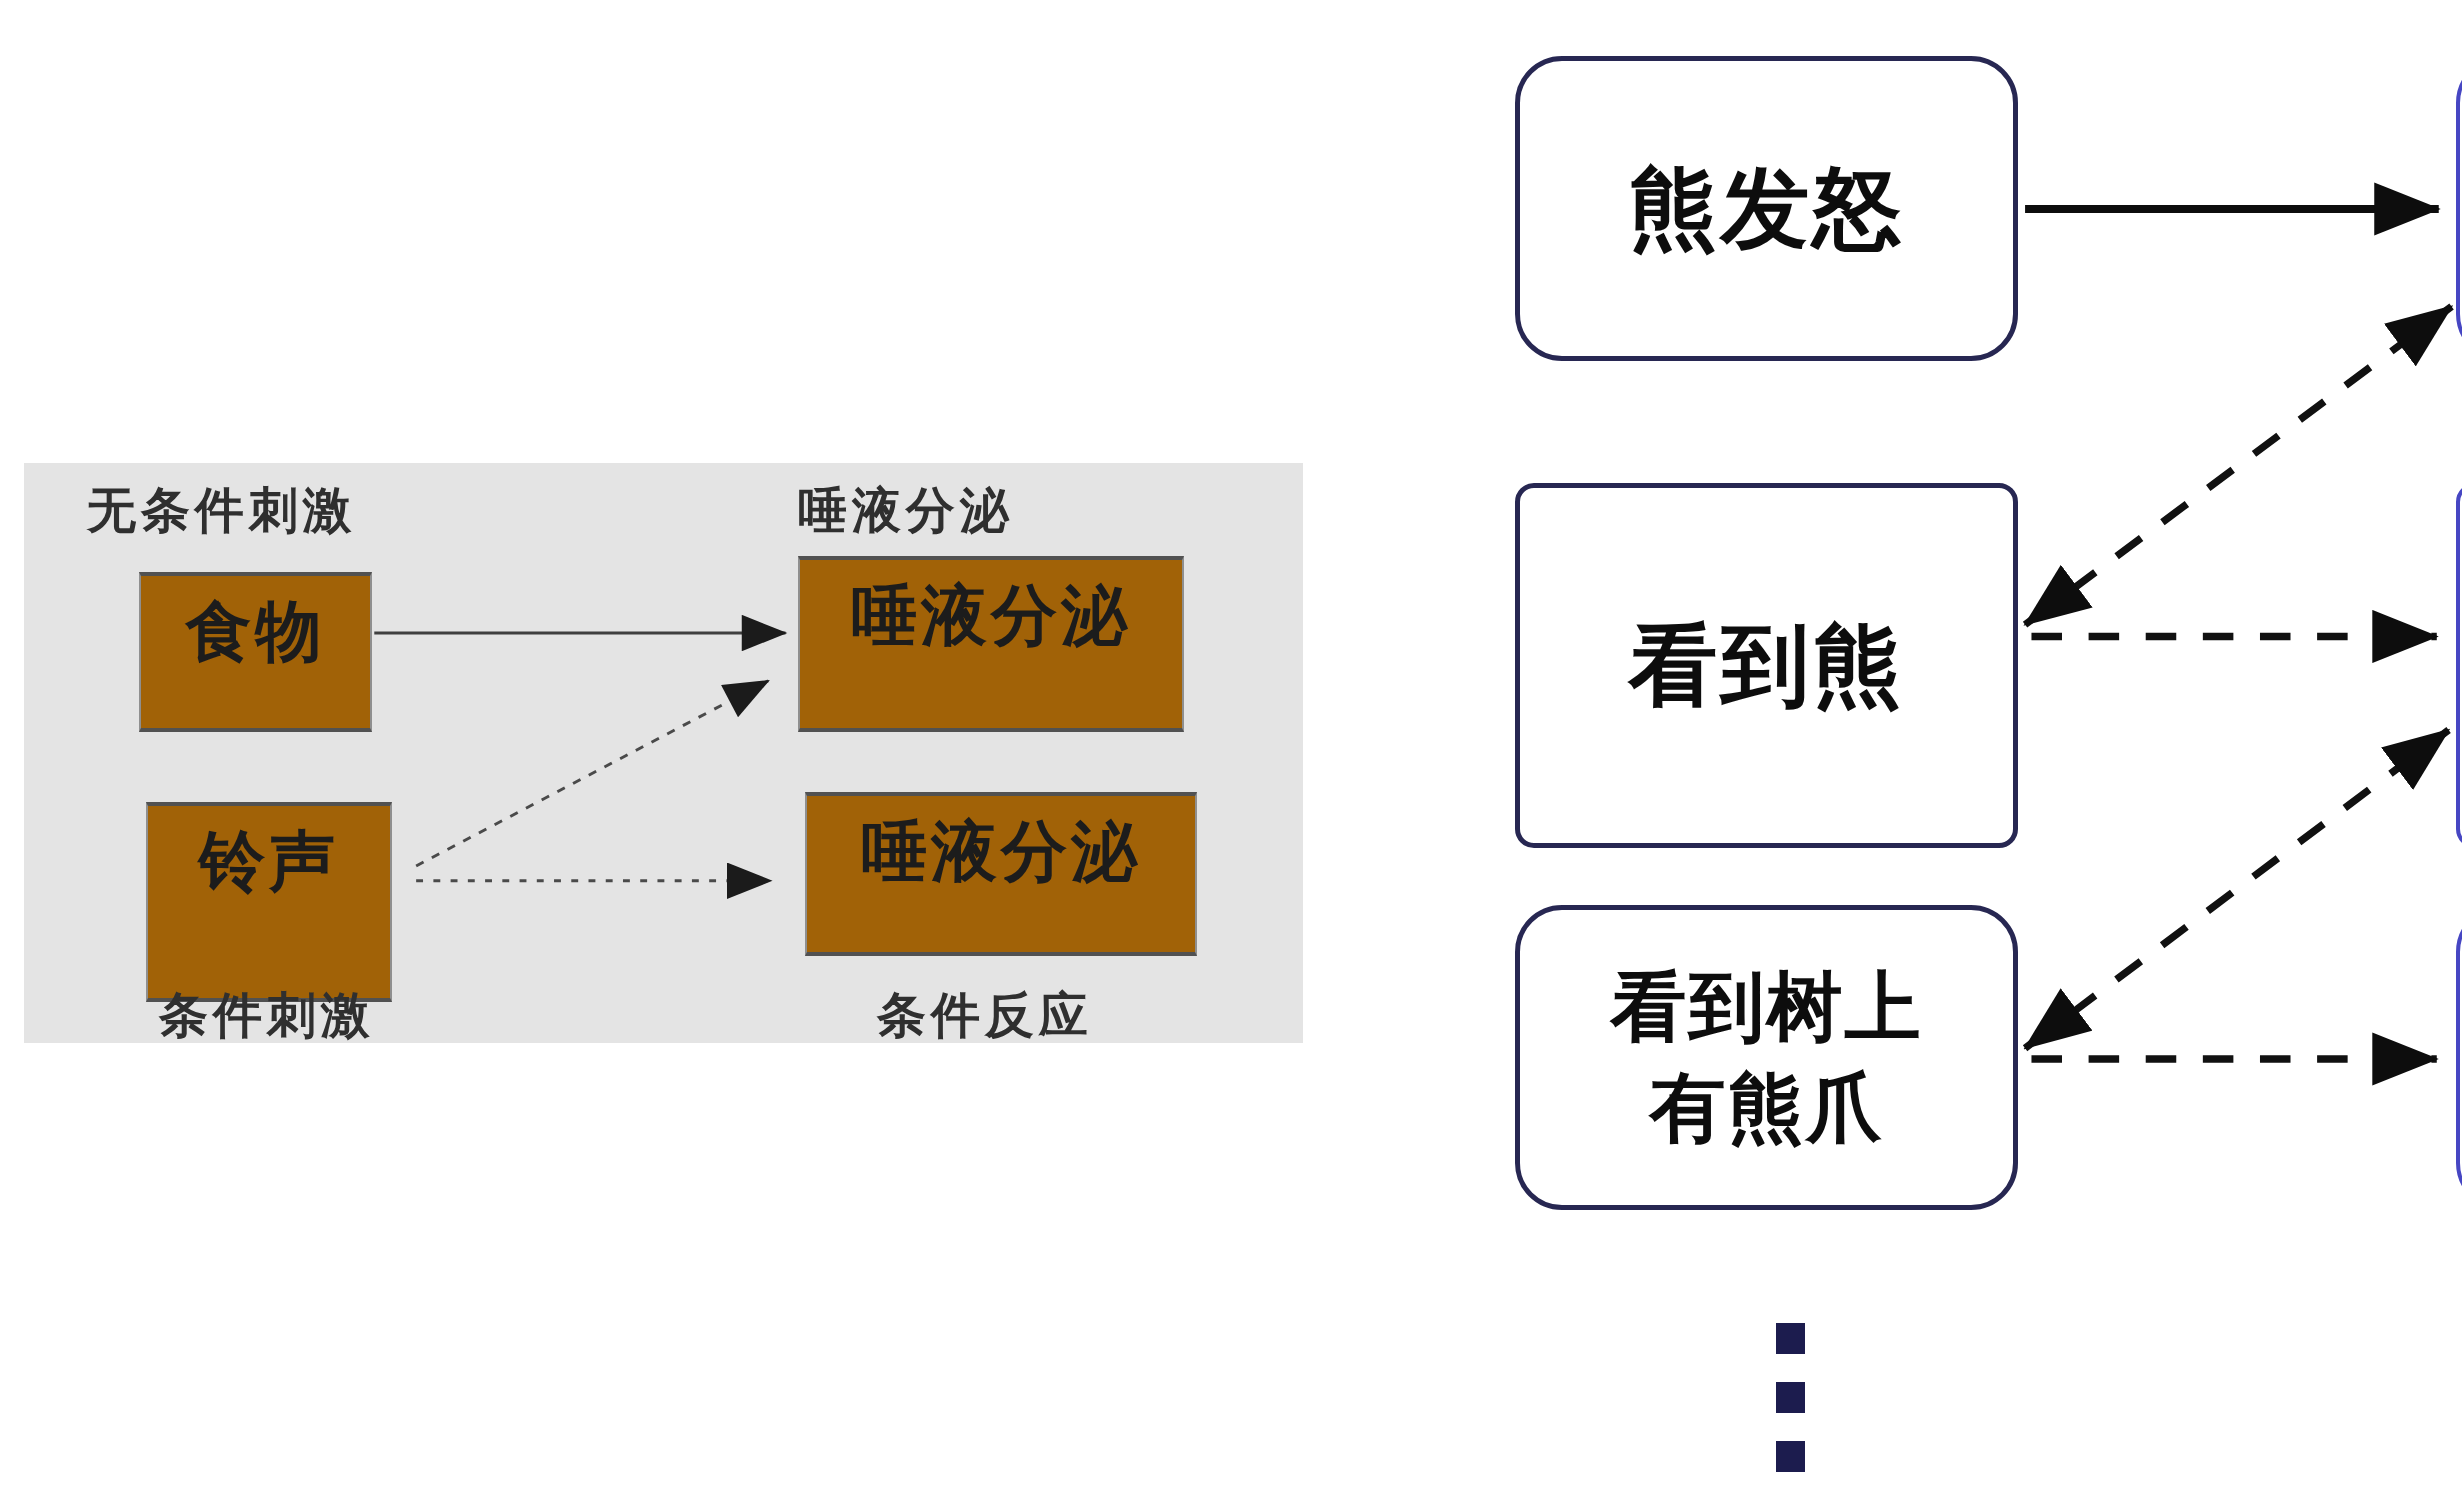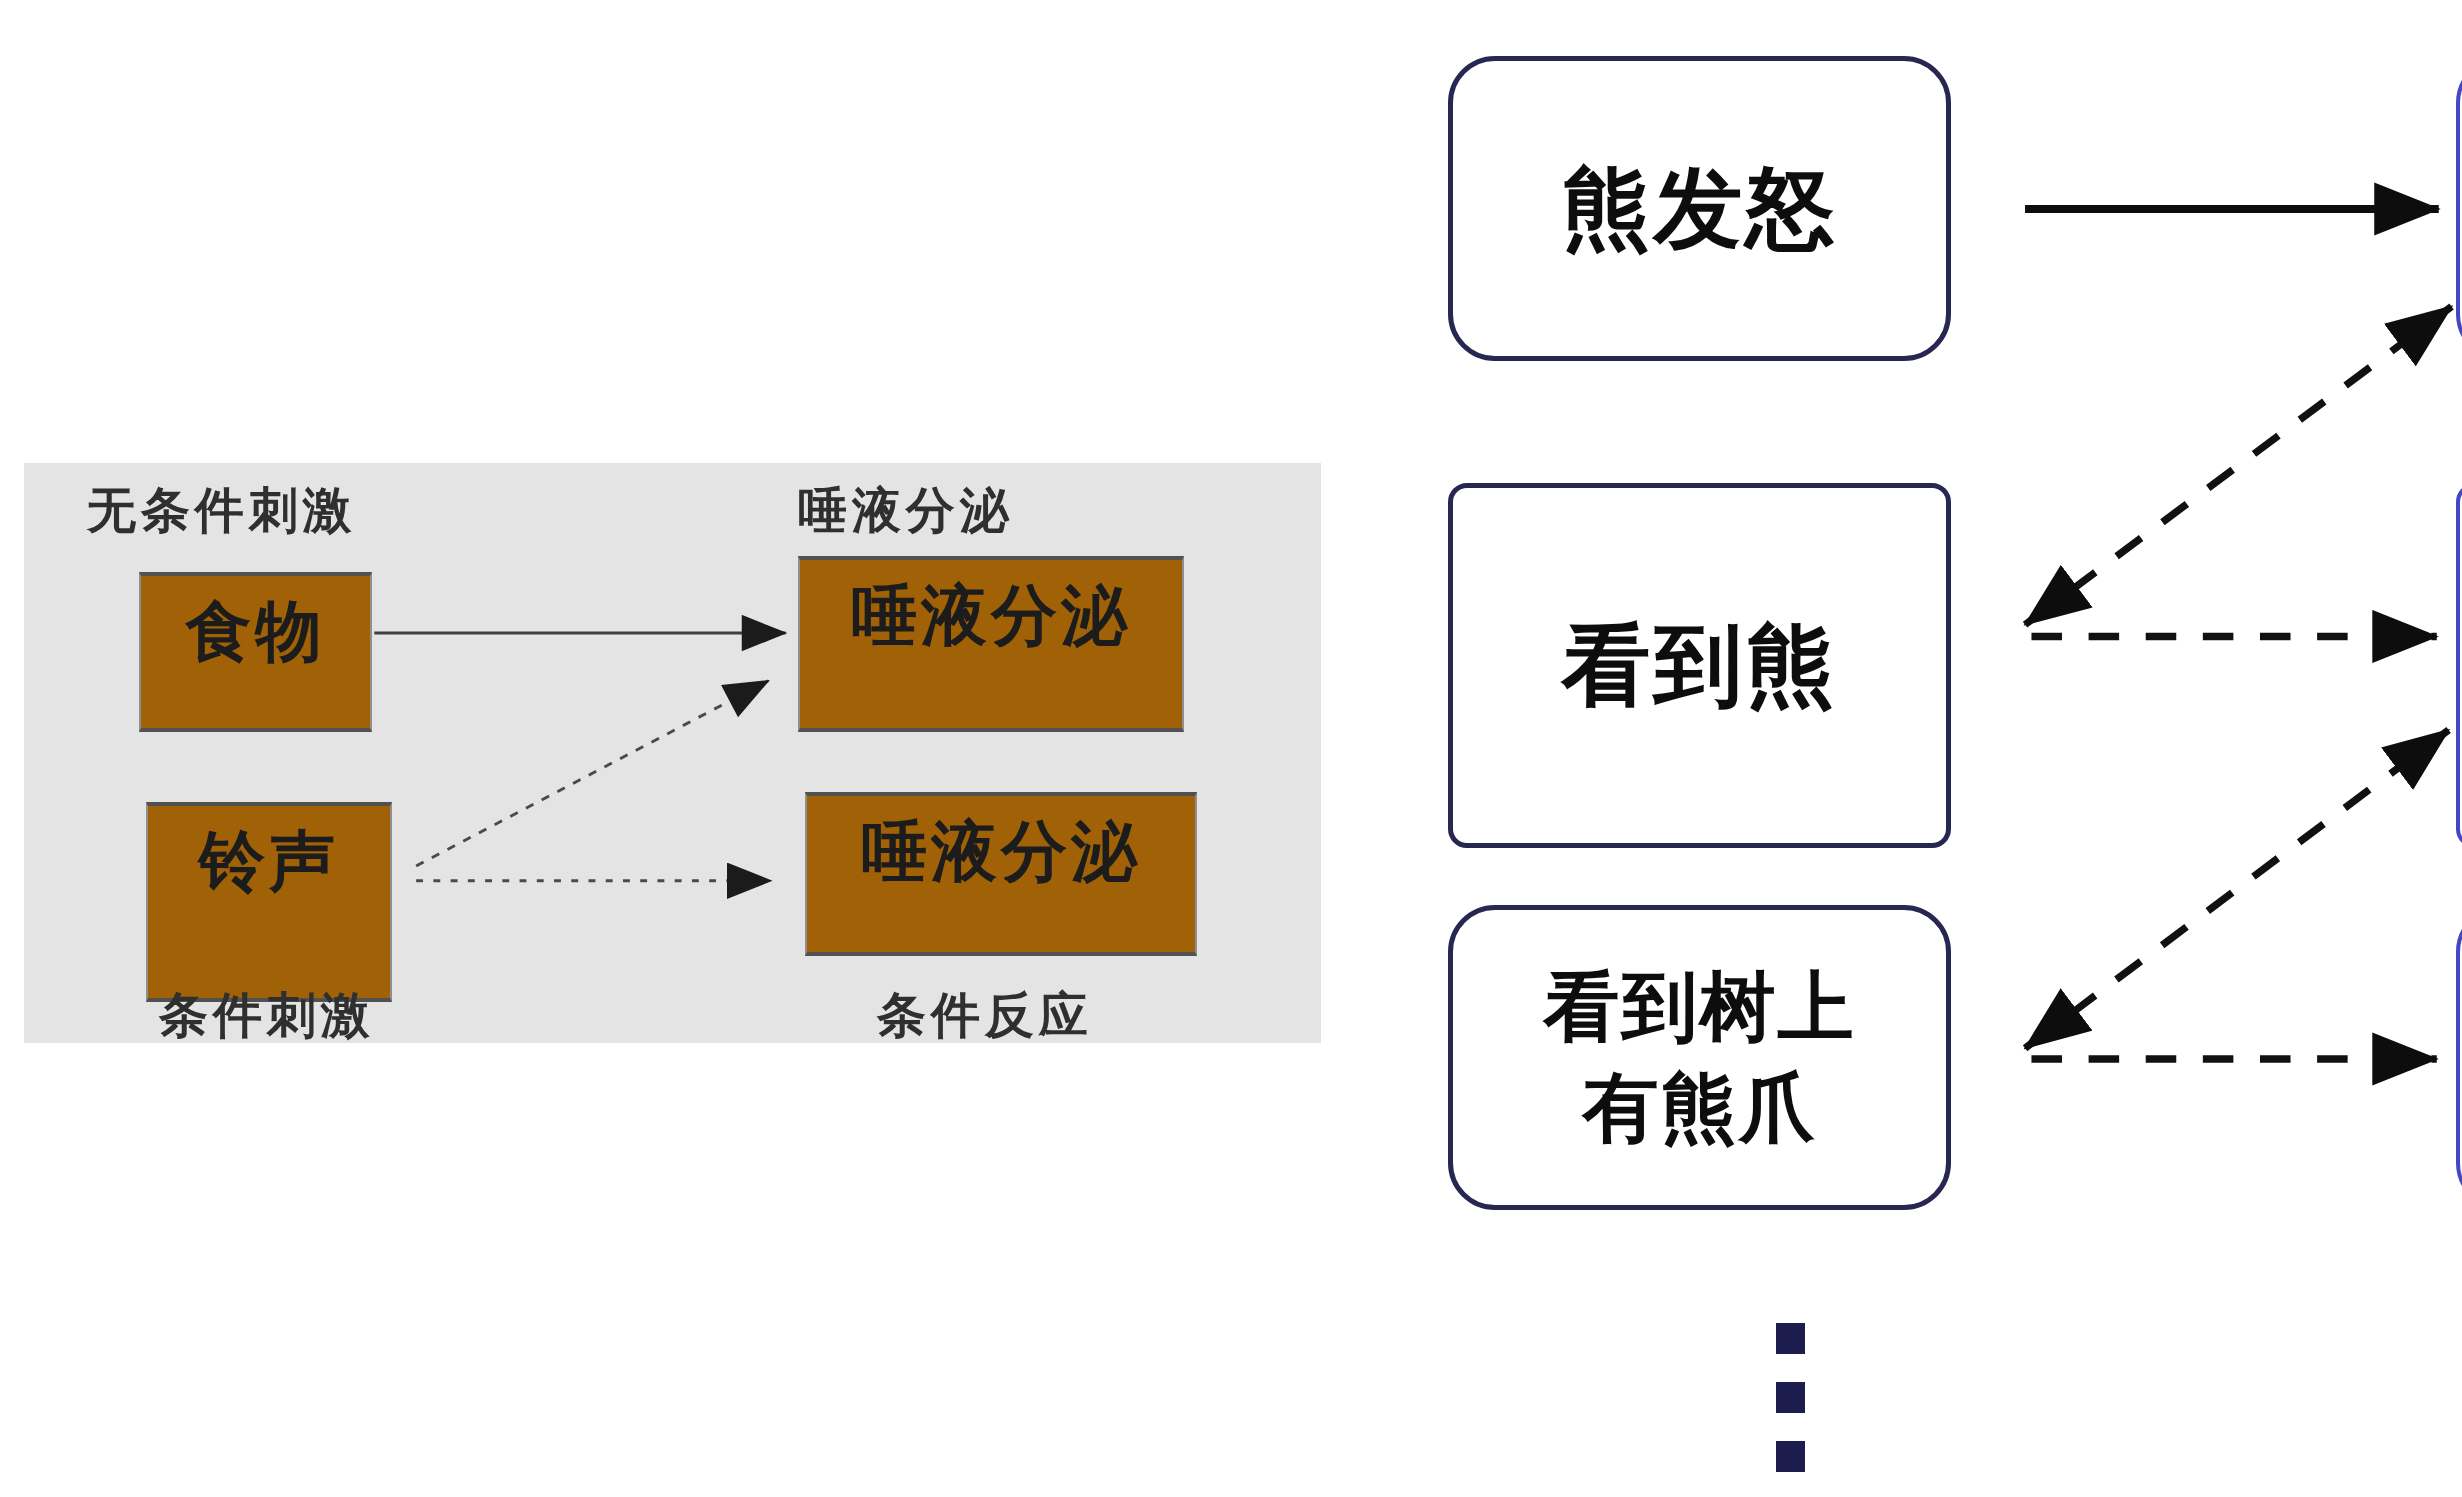--- a/index.html
+++ b/index.html
@@ -15,21 +15,20 @@
     background: #ffffff;
     overflow: hidden;
   }
 
   
   #cc-panel {
     position: absolute;
     left: 24px; top: 463px;
     width: 1279px; height: 580px;
     background: #e4e4e4;
-    padding-left: 18px;
   }
   .cc-label {
     position: absolute;
     font-size: 49px;
     font-weight: 600;
     letter-spacing: 4.9px;
     color: #2f2f2f;
     white-space: nowrap;
   }
   .cc-box {
@@ -64,21 +63,21 @@
     color: #0d0d0d;
   }
   .td-left { border: 5.4px solid #272752; width: 503px; }
   .td-right { border: 4.9px solid #4646c3; width: 494px; }
   .td-cn { font-size: 89px; font-weight: 600; letter-spacing: 3px; }
   .td-cn-small { font-size: 76px; font-weight: 600; line-height: 1.32; letter-spacing: 2px; }
 
   .row1 { top: 56px; height: 305px; }
   .row2 { top: 483px; height: 365px; border-radius: 19px; }
   .row3 { top: 905px; height: 305px; }
-  .colL { left: 1448px; }
+  .colL { left: 1515px; }
   .colR { left: 2456px; }
 
   
   .dot {
     position: absolute;
     width: 28.6px; height: 30.5px;
   }
   .dot-left { background: #1c1c4e; left: 1776px; }
 
   svg#arrow-layer {

